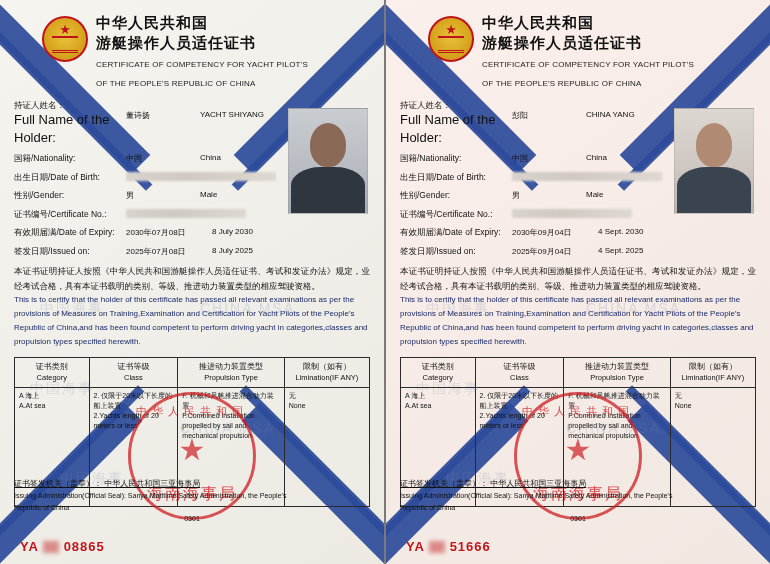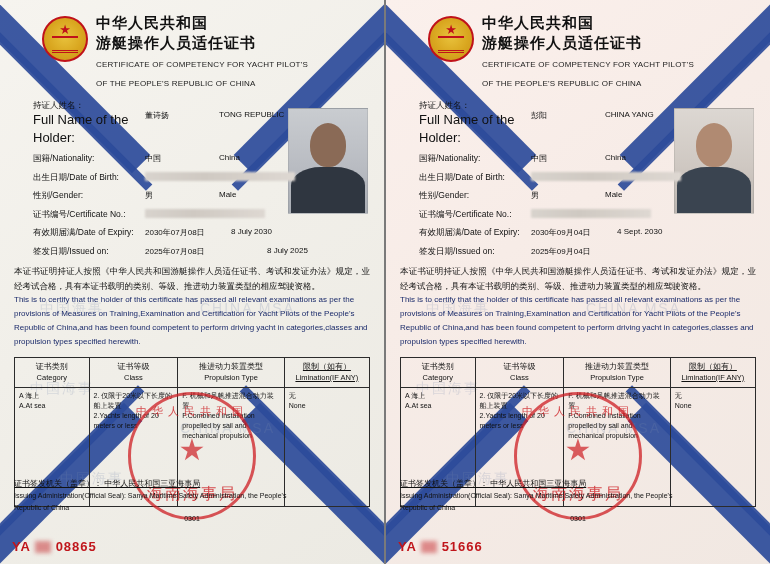--- a/index.html
+++ b/index.html
@@ -150,21 +150,20 @@
     line-height: 1.35;
     margin-top: 8px;
     letter-spacing: .2px;
   }
 
   
   .fields {
     margin-top: 10px;
     position: relative;
     min-height: 122px;
-    margin-left: 19px;
   }
   .frow {
     display: flex;
     align-items: flex-start;
     margin-bottom: 7px;
     font-size: 7.5px;
     color: #111;
   }
   .flabel {
     width: 112px;
@@ -253,21 +252,21 @@
     text-align: center;
     font-weight: normal;
     height: 22px;
   }
   table.tbl th .cn { font-size: 8px; display: block; }
   table.tbl th .en { font-size: 7.5px; display: block; }
   table.tbl td { height: 112px; }
   .col1 { width: 21%; }
   .col2 { width: 25%; }
   .col3 { width: 30%; }
-  .col4 { width: 24%; text-decoration: underline; }
+  .col4 { width: 24%; }
 
   
   .seal {
     position: absolute;
     left: 128px;
     bottom: 44px;
     width: 122px; height: 122px;
     border: 3px solid rgba(205,30,35,.75);
     border-radius: 50%;
     color: rgba(205,30,35,.8);
@@ -303,21 +302,21 @@
     left: 14px; right: 14px;
     bottom: 40px;
     font-size: 7px;
     line-height: 1.6;
     color: #111;
   }
   .footer .cnline { font-size: 8px; text-decoration: underline; }
   .footer .enline { color: #111; }
   .serial {
     position: absolute;
-    left: 12px;
+    left: 20px;
     bottom: 10px;
     font-size: 13px;
     font-weight: bold;
     color: #c0151b;
     letter-spacing: 1px;
   }
   .serial .pfx { color: #c0151b; }
   .serial .blur {
     display: inline-block;
     width: 16px; height: 12px;
@@ -364,21 +363,21 @@
           <div class="ph-body"></div>
         </div>
 
         <div class="frow">
           <div class="flabel">
             <span class="cn">持证人姓名：</span>
             <span class="en">Full Name of the Holder:</span>
           </div>
           <div class="fval" style="padding-top:10px;">
             <span class="cn">董诗扬</span>
-            <span class="en">TONG REPUBLIC</span>
+            <span class="en">YACHT SHIYANG</span>
           </div>
         </div>
 
         <div class="frow">
           <div class="flabel">
               <span class="cn">国籍/Nationality:</span>
             </div>
           <div class="fval" style="padding-top:0;">
             <span class="cn">中国</span>
             <span class="en">China</span>
@@ -420,21 +419,21 @@
           <div class="fval" style="padding-top:0;">
             <span class="cn" style="width:86px;">2030年07月08日</span>
             <span class="en">8 July 2030</span>
           </div>
         </div>
 
         <div class="frow">
           <div class="flabel">
               <span class="cn">签发日期/Issued on:</span>
             </div>
-          <div class="fval" style="padding-top:0;gap:36px;">
+          <div class="fval" style="padding-top:0;">
             <span class="cn" style="width:86px;">2025年07月08日</span>
             <span class="en">8 July 2025</span>
           </div>
         </div>
       </div>
 
       <div class="para-cn">本证书证明持证人按照《中华人民共和国游艇操作人员适任证书、考试和发证办法》规定，业经考试合格，具有本证书载明的类别、等级、推进动力装置类型的相应驾驶资格。</div>
       <div class="para-en">This is to certify that the holder of this certificate has passed all relevant examinations as per the provisions of Measures on Training,Examination and Certification for Yacht Pilots of the People's Republic of China,and has been found competent to perform driving yacht in categories,classes and propulsion types specified herewith.</div>
 
       <table class="tbl">
@@ -592,20 +591,21 @@
             <span class="en">4 Sept. 2030</span>
           </div>
         </div>
 
         <div class="frow">
           <div class="flabel">
               <span class="cn">签发日期/Issued on:</span>
             </div>
           <div class="fval" style="padding-top:0;">
             <span class="cn" style="width:86px;">2025年09月04日</span>
+            <span class="en">4 Sept. 2025</span>
           </div>
         </div>
       </div>
 
       <div class="para-cn">本证书证明持证人按照《中华人民共和国游艇操作人员适任证书、考试和发证办法》规定，业经考试合格，具有本证书载明的类别、等级、推进动力装置类型的相应驾驶资格。</div>
       <div class="para-en">This is to certify that the holder of this certificate has passed all relevant examinations as per the provisions of Measures on Training,Examination and Certification for Yacht Pilots of the People's Republic of China,and has been found competent to perform driving yacht in categories,classes and propulsion types specified herewith.</div>
 
       <table class="tbl">
         <thead>
           <tr>

